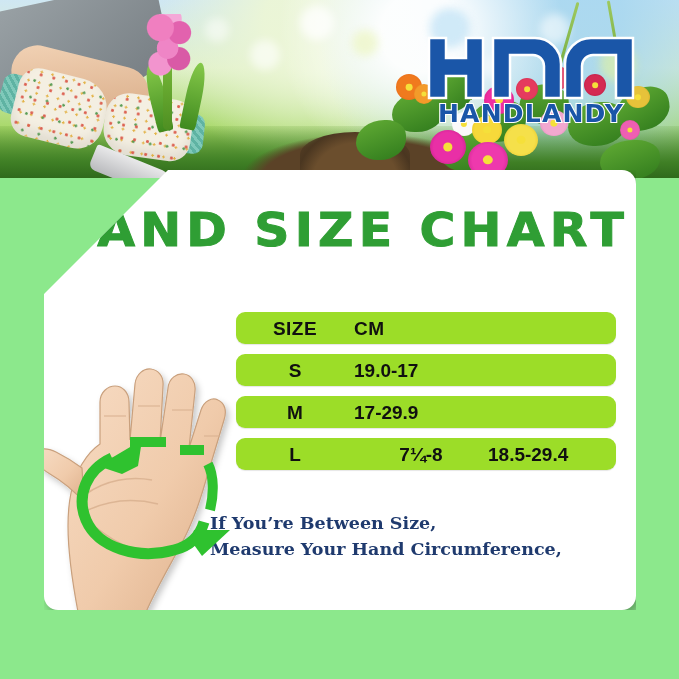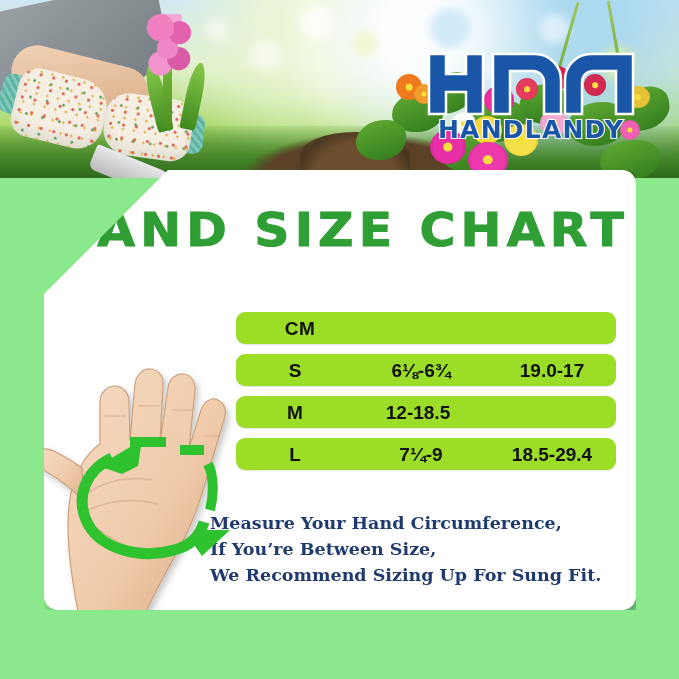--- a/index.html
+++ b/index.html
@@ -155,21 +155,21 @@
     margin-bottom:10px;
     background:#9cdd28;
     border-radius:9px;
     display:flex;
     align-items:center;
     box-shadow:0 1px 1px rgba(0,0,0,.10);
   }
   .trow:last-child { margin-bottom:0; }
   .c-size { width:118px; text-align:center; }
   .c-in   { width:134px; text-align:center; }
-  .c-cm   { width:128px; text-align:center; }
+  .c-cm   { width:128px; text-align:left; }
   .trow span {
     font-family:"Liberation Sans", sans-serif;
     font-size:19px;
     font-weight:700;
     color:#101010;
     line-height:1;
   }
   .thead span { font-weight:700; letter-spacing:.5px; }
 
   
@@ -188,21 +188,21 @@
   .hand-wrap {
     position:absolute;
     left:-10px; top:174px;
     width:208px; height:276px;
   }
   .hand-svg { position:absolute; inset:0; }
 
   
   .logo {
     position:absolute;
-    left:425px; top:48px;
+    left:425px; top:32px;
     width:212px; height:94px;
   }
   .logo svg { width:100%; height:100%; display:block; }
 </style>
 </head>
 <body>
 
 <div id="root">
 
   <div class="header-photo">
@@ -283,45 +283,44 @@
     </svg>
   </div>
 
   <div class="card">
 
     <div class="title">HAND SIZE CHART</div>
 
     <div class="table">
 
       <div class="trow thead">
+        <span class="c-size">SIZE</span>
         <span class="c-cm">CM</span>
       </div>
 
       <div class="trow">
         <span class="c-size">S</span>
-        <span class="c-in">6⅛-6¾</span>
         <span class="c-cm">19.0-17</span>
       </div>
 
       <div class="trow">
         <span class="c-size">M</span>
-        <span class="c-cm">12-18.5</span>
+        <span class="c-cm">17-29.9</span>
       </div>
 
       <div class="trow">
         <span class="c-size">L</span>
-        <span class="c-in">7¼-9</span>
+        <span class="c-in">7¼-8</span>
         <span class="c-cm">18.5-29.4</span>
       </div>
     </div>
 
     <div class="note">
+      <div>If You’re Between Size,</div>
       <div>Measure Your Hand Circumference,</div>
-      <div>If You’re Between Size,</div>
-      <div>We Recommend Sizing Up For Sung Fit.</div>
     </div>
 
     <div class="hand-wrap">
       <svg class="hand-svg" viewBox="0 0 208 276" xmlns="http://www.w3.org/2000/svg">
         <defs>
           <linearGradient id="skin" x1="0" y1="0" x2="1" y2="1">
             <stop offset="0%" stop-color="#f7dcc4"></stop>
             <stop offset="55%" stop-color="#f0cbab"></stop>
             <stop offset="100%" stop-color="#ddae89"></stop>
           </linearGradient>

